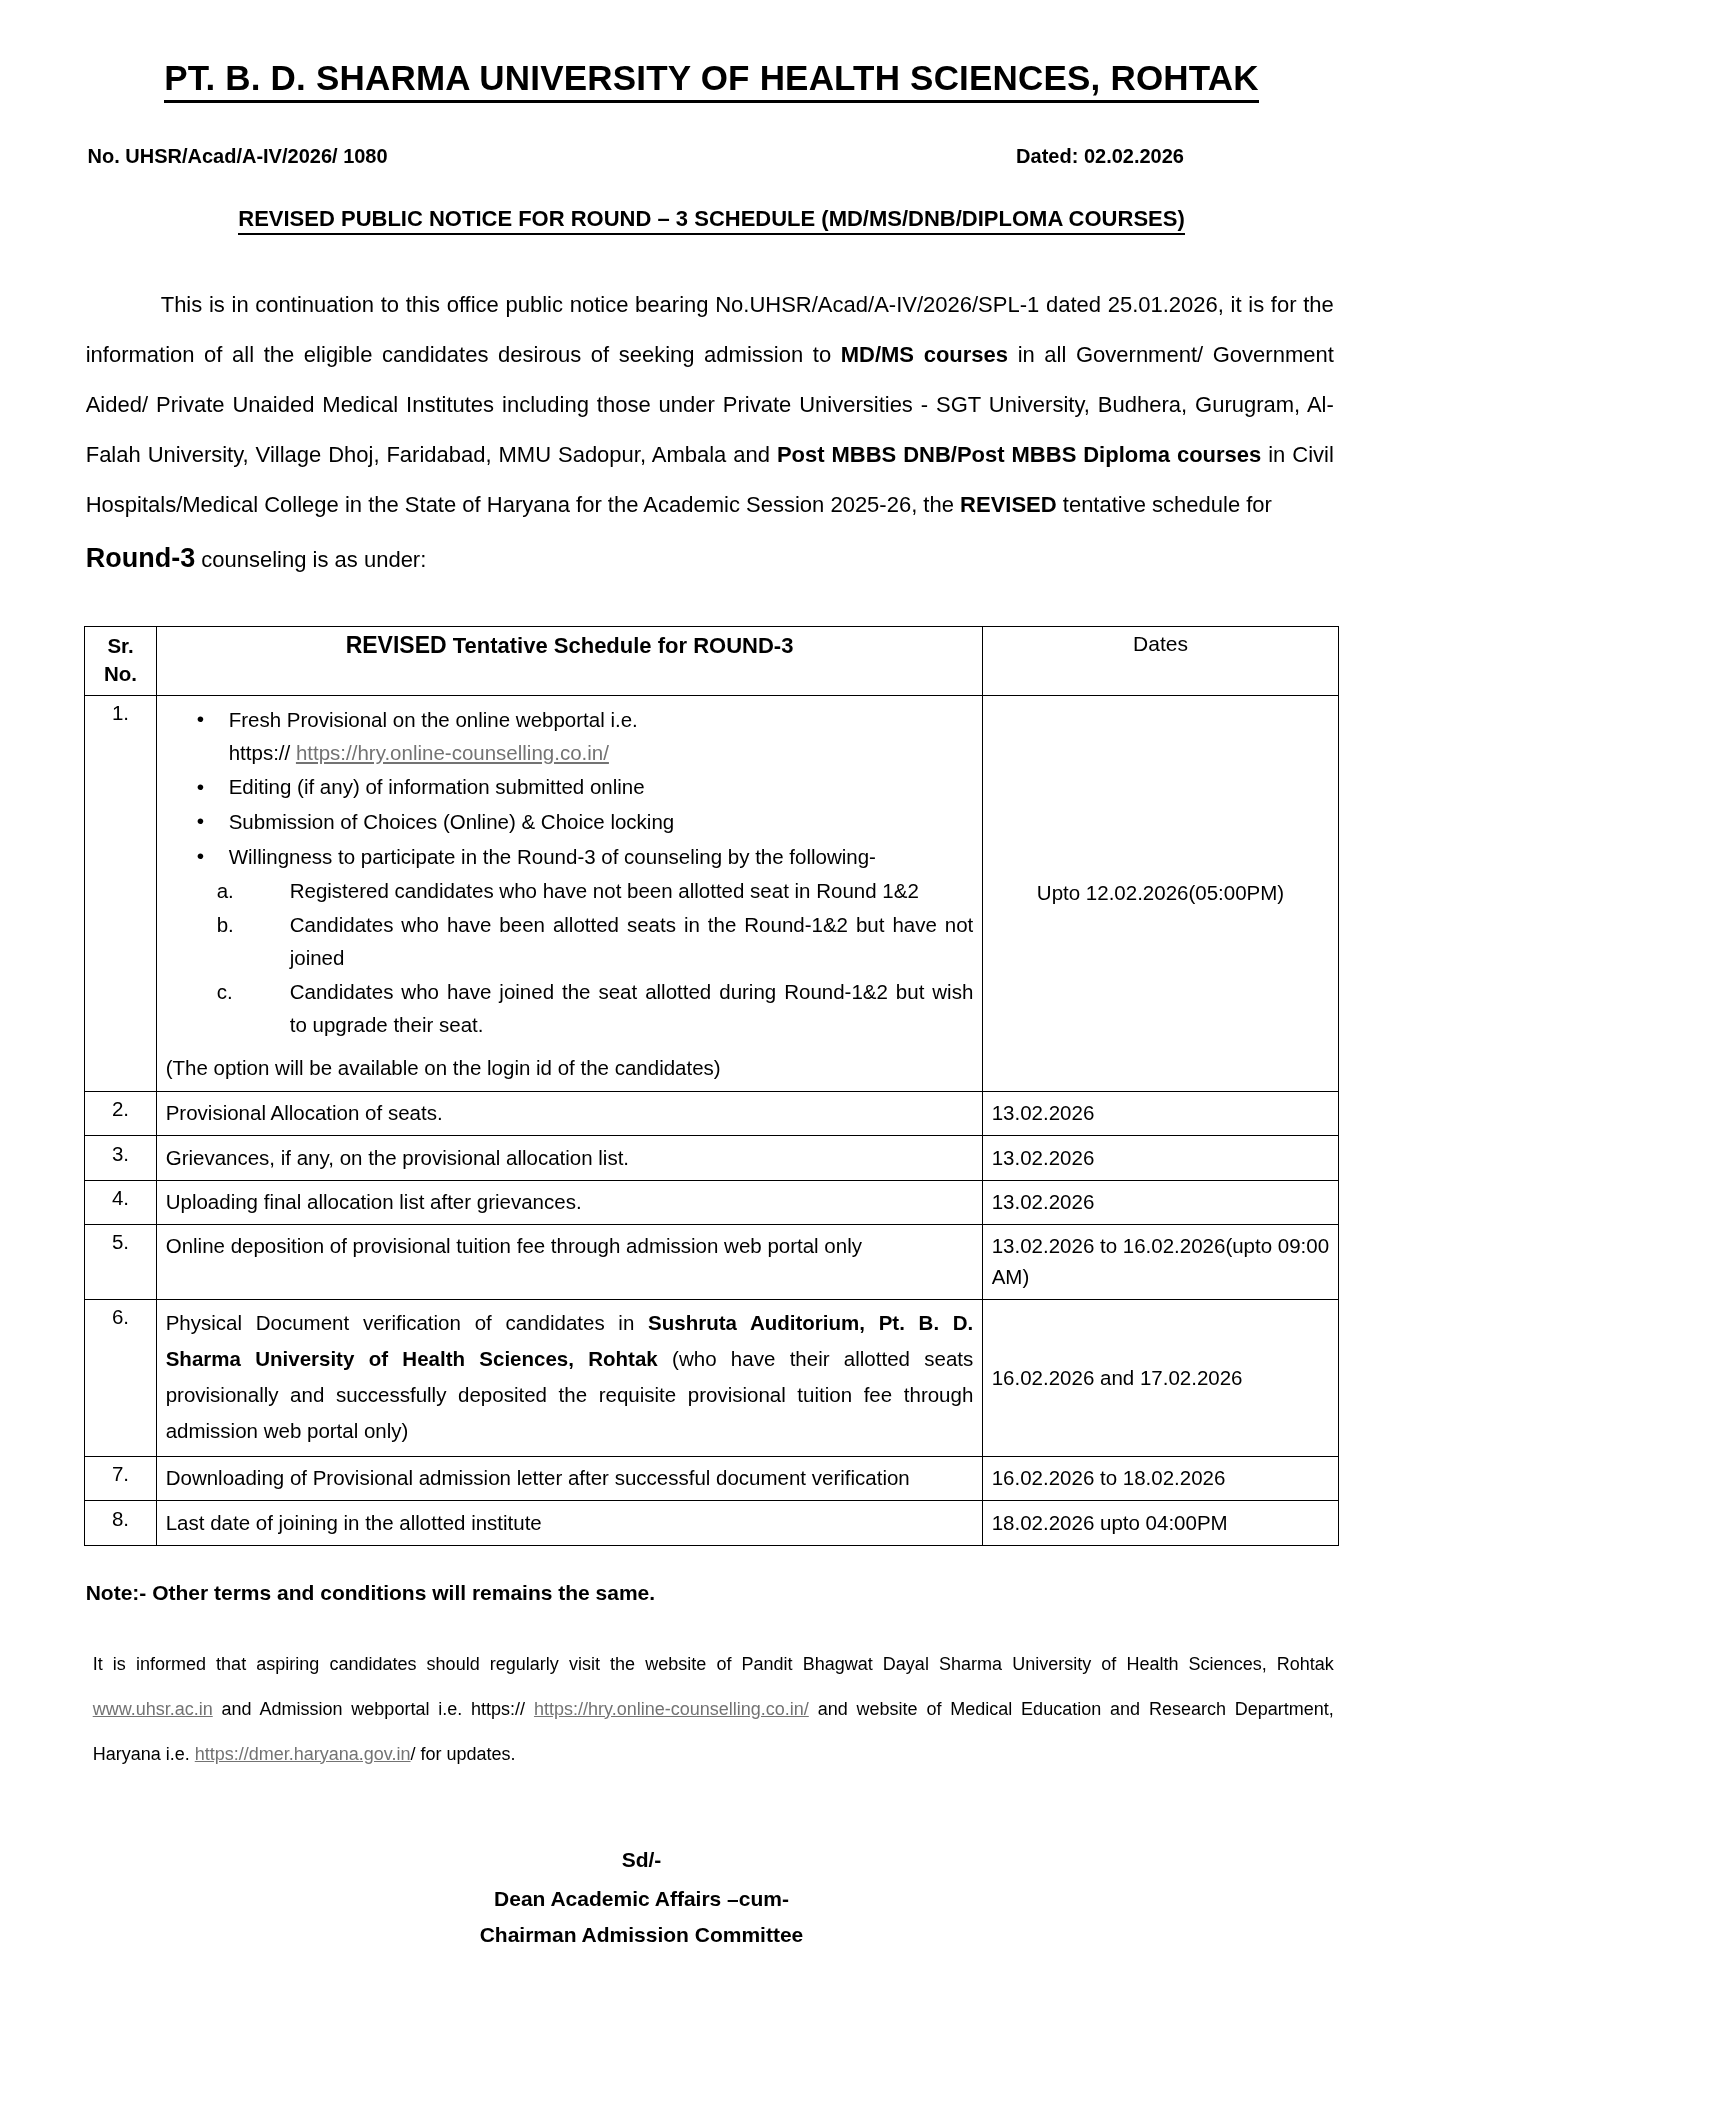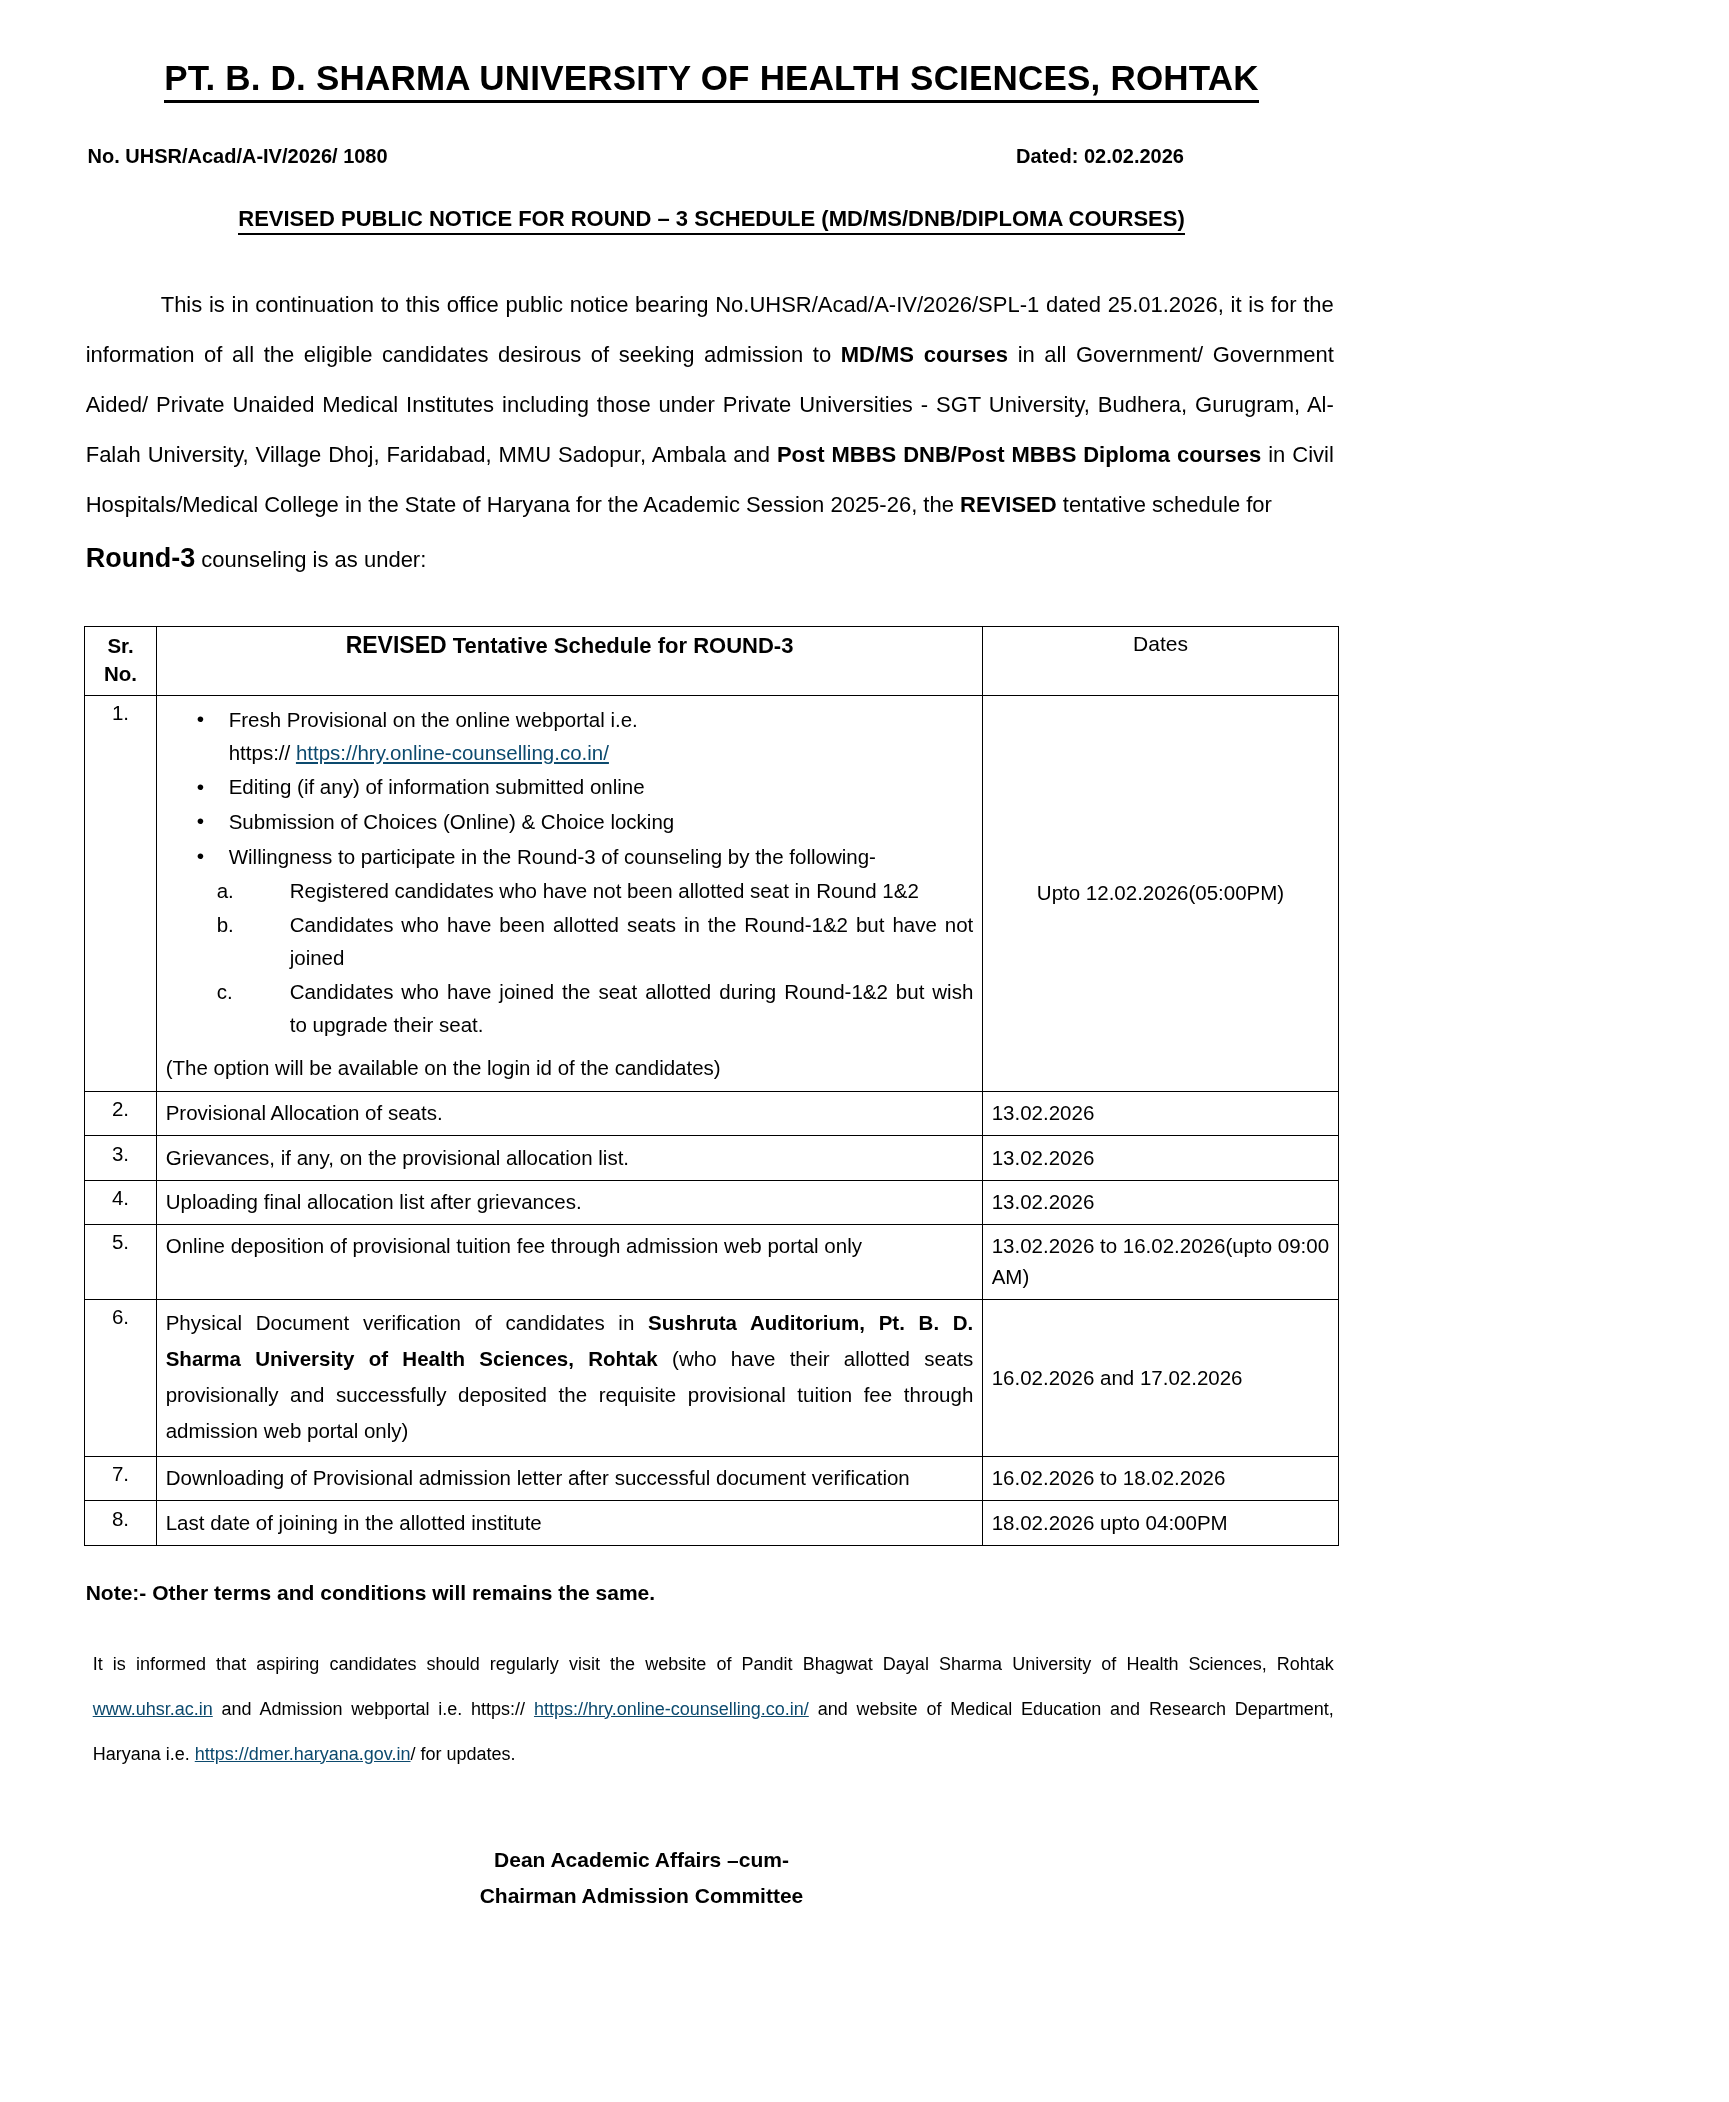--- a/index.html
+++ b/index.html
@@ -175,21 +175,21 @@
     position: absolute;
     left: 51px;
     top: 0;
   }
   .paren-note {
     margin-top: 10px;
     line-height: 33px;
   }
 
   a.link, .link {
-    color: #0c4a6e;
+    color: #737373;
     text-decoration: underline;
     margin-top: 32px;
   }
 
   
   .note-line {
     margin-top: 35px;
     font-size: 21px;
     font-weight: bold;
     padding-left: 1.7px;
@@ -334,18 +334,19 @@
         <td class="dates">18.02.2026 upto 04:00PM</td>
       </tr>
     </tbody>
   </table>
 
   <div class="note-line">Note:- Other terms and conditions will remains the same.</div>
 
   <div class="footer-para"><span>It is informed that aspiring candidates should regularly visit the website of Pandit Bhagwat Dayal Sharma University of Health Sciences, Rohtak </span><a class="link" href="#">www.uhsr.ac.in</a><span> and Admission webportal i.e. https:// </span><a class="link" href="#">https://hry.online-counselling.co.in/</a><span> and website of Medical Education and Research Department, Haryana i.e. </span><a class="link" href="#">https://dmer.haryana.gov.in</a><span>/ for updates.</span></div>
 
   <div class="sign-block">
+    <div class="sd">Sd/-</div>
     <div>Dean Academic Affairs –cum-</div>
     <div>Chairman Admission Committee</div>
   </div>
 
 </div>
 
 
 </body></html>

